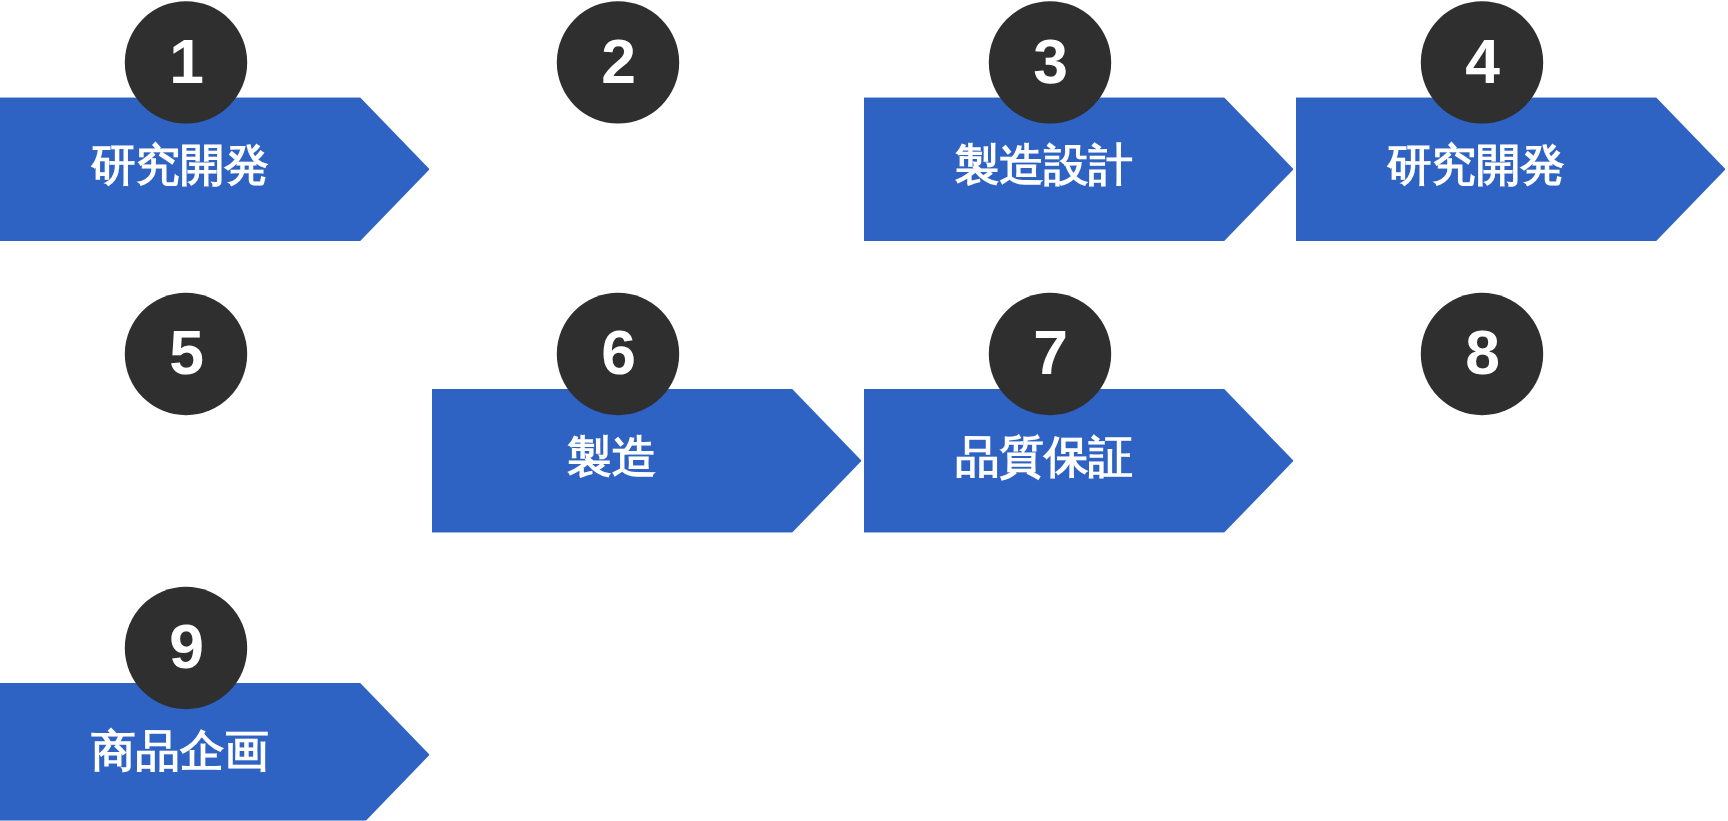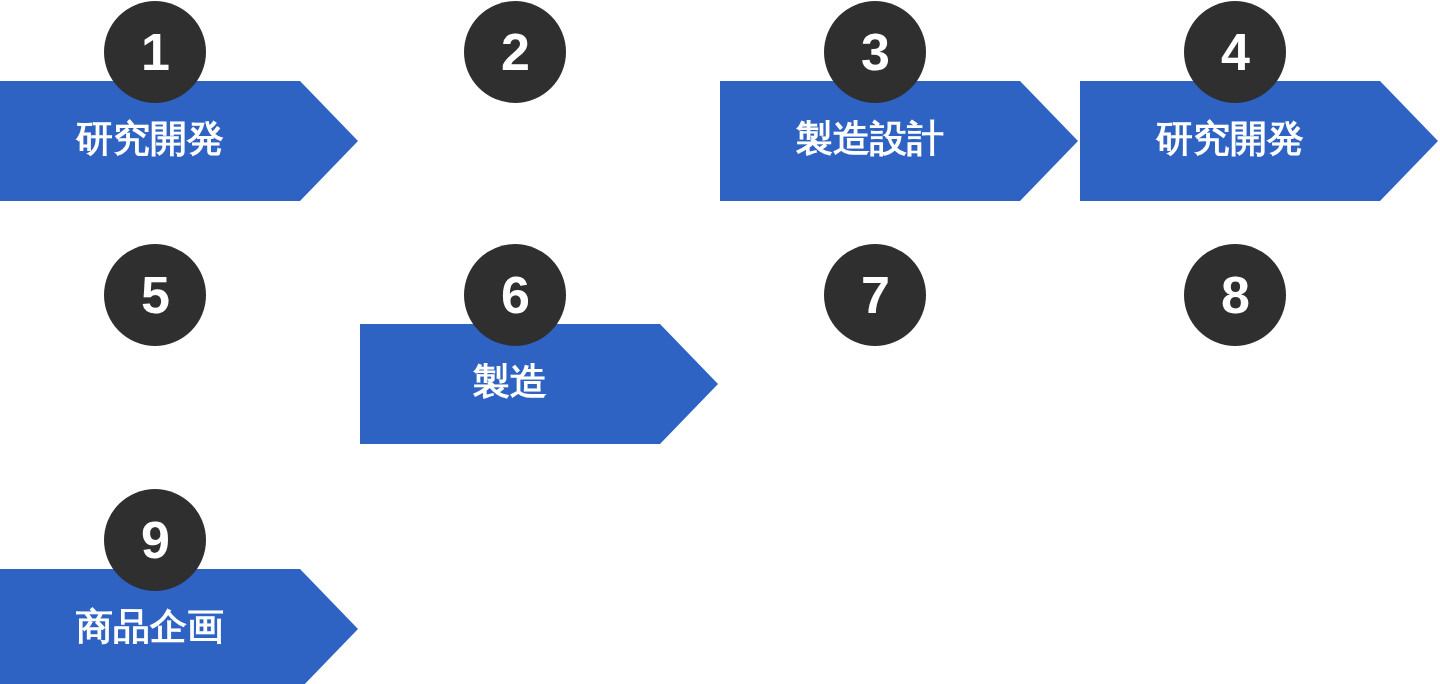--- a/index.html
+++ b/index.html
@@ -119,20 +119,23 @@
   <div class="step">
     <div class="arrow">
       <span class="label">製造</span>
     </div>
     <div class="badge">
       <span class="num">6</span>
     </div>
   </div>
 
   <div class="step">
+    <div class="arrow">
+      <span class="label">品質保証</span>
+    </div>
     <div class="badge">
       <span class="num">7</span>
     </div>
   </div>
 
   <div class="step">
     <div class="badge">
       <span class="num">8</span>
     </div>
   </div>

